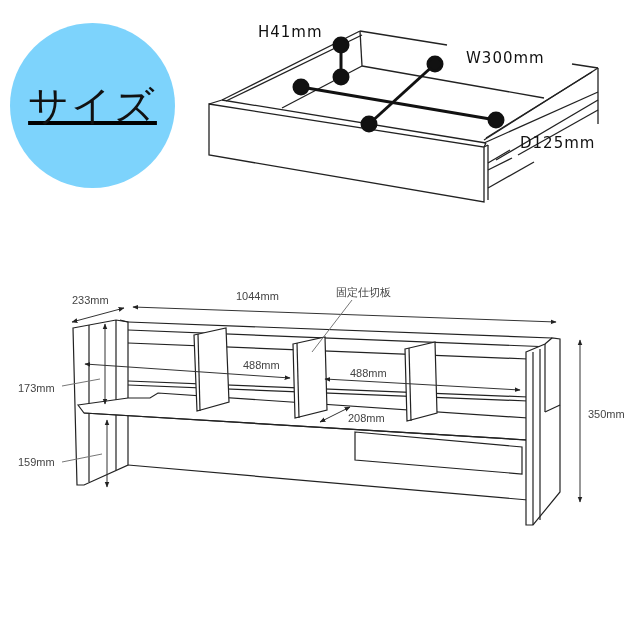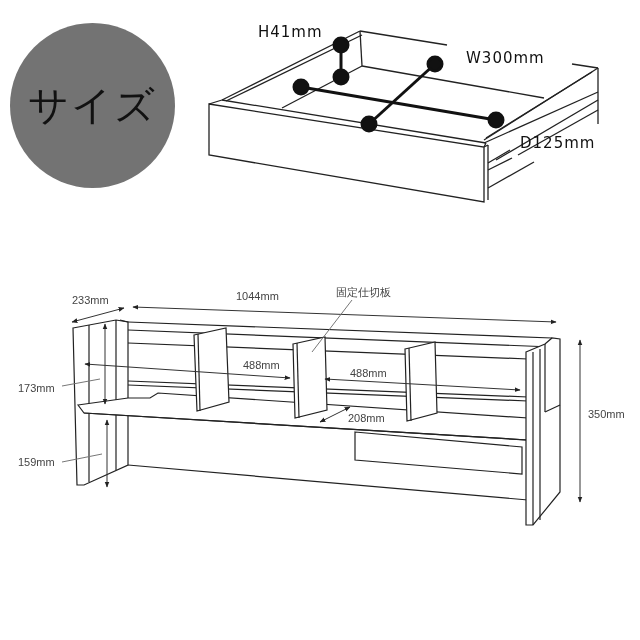--- a/index.html
+++ b/index.html
@@ -9,21 +9,21 @@
     border-radius: 50%; display: flex; align-items: center; justify-content: center;
   }
   .badge span { font-size: 40px; color: #111; letter-spacing: 2px; }
   svg { position: absolute; left: 0; top: 0; }
   .lbl { font-family: "DejaVu Sans", sans-serif; fill: #111; }
   .lbl-sm { font-family: "Liberation Sans", sans-serif; fill: #444; font-size: 11px; }
 </style>
 </head>
 <body>
 
-<div class="badge" style="background:#737373;">
+<div class="badge" style="background:#7dd3fc;text-decoration:underline;">
   <span>サイズ</span>
 </div>
 
 <svg width="640" height="640" viewBox="0 0 640 640">
 
   <g fill="none" stroke="#222" stroke-width="1.3">
 
     <polygon points="209,104 484,147 484,202 209,155" fill="#fff"></polygon>
     <line x1="209" y1="104" x2="222" y2="100"></line>
     <line x1="222" y1="100" x2="486" y2="143"></line>

